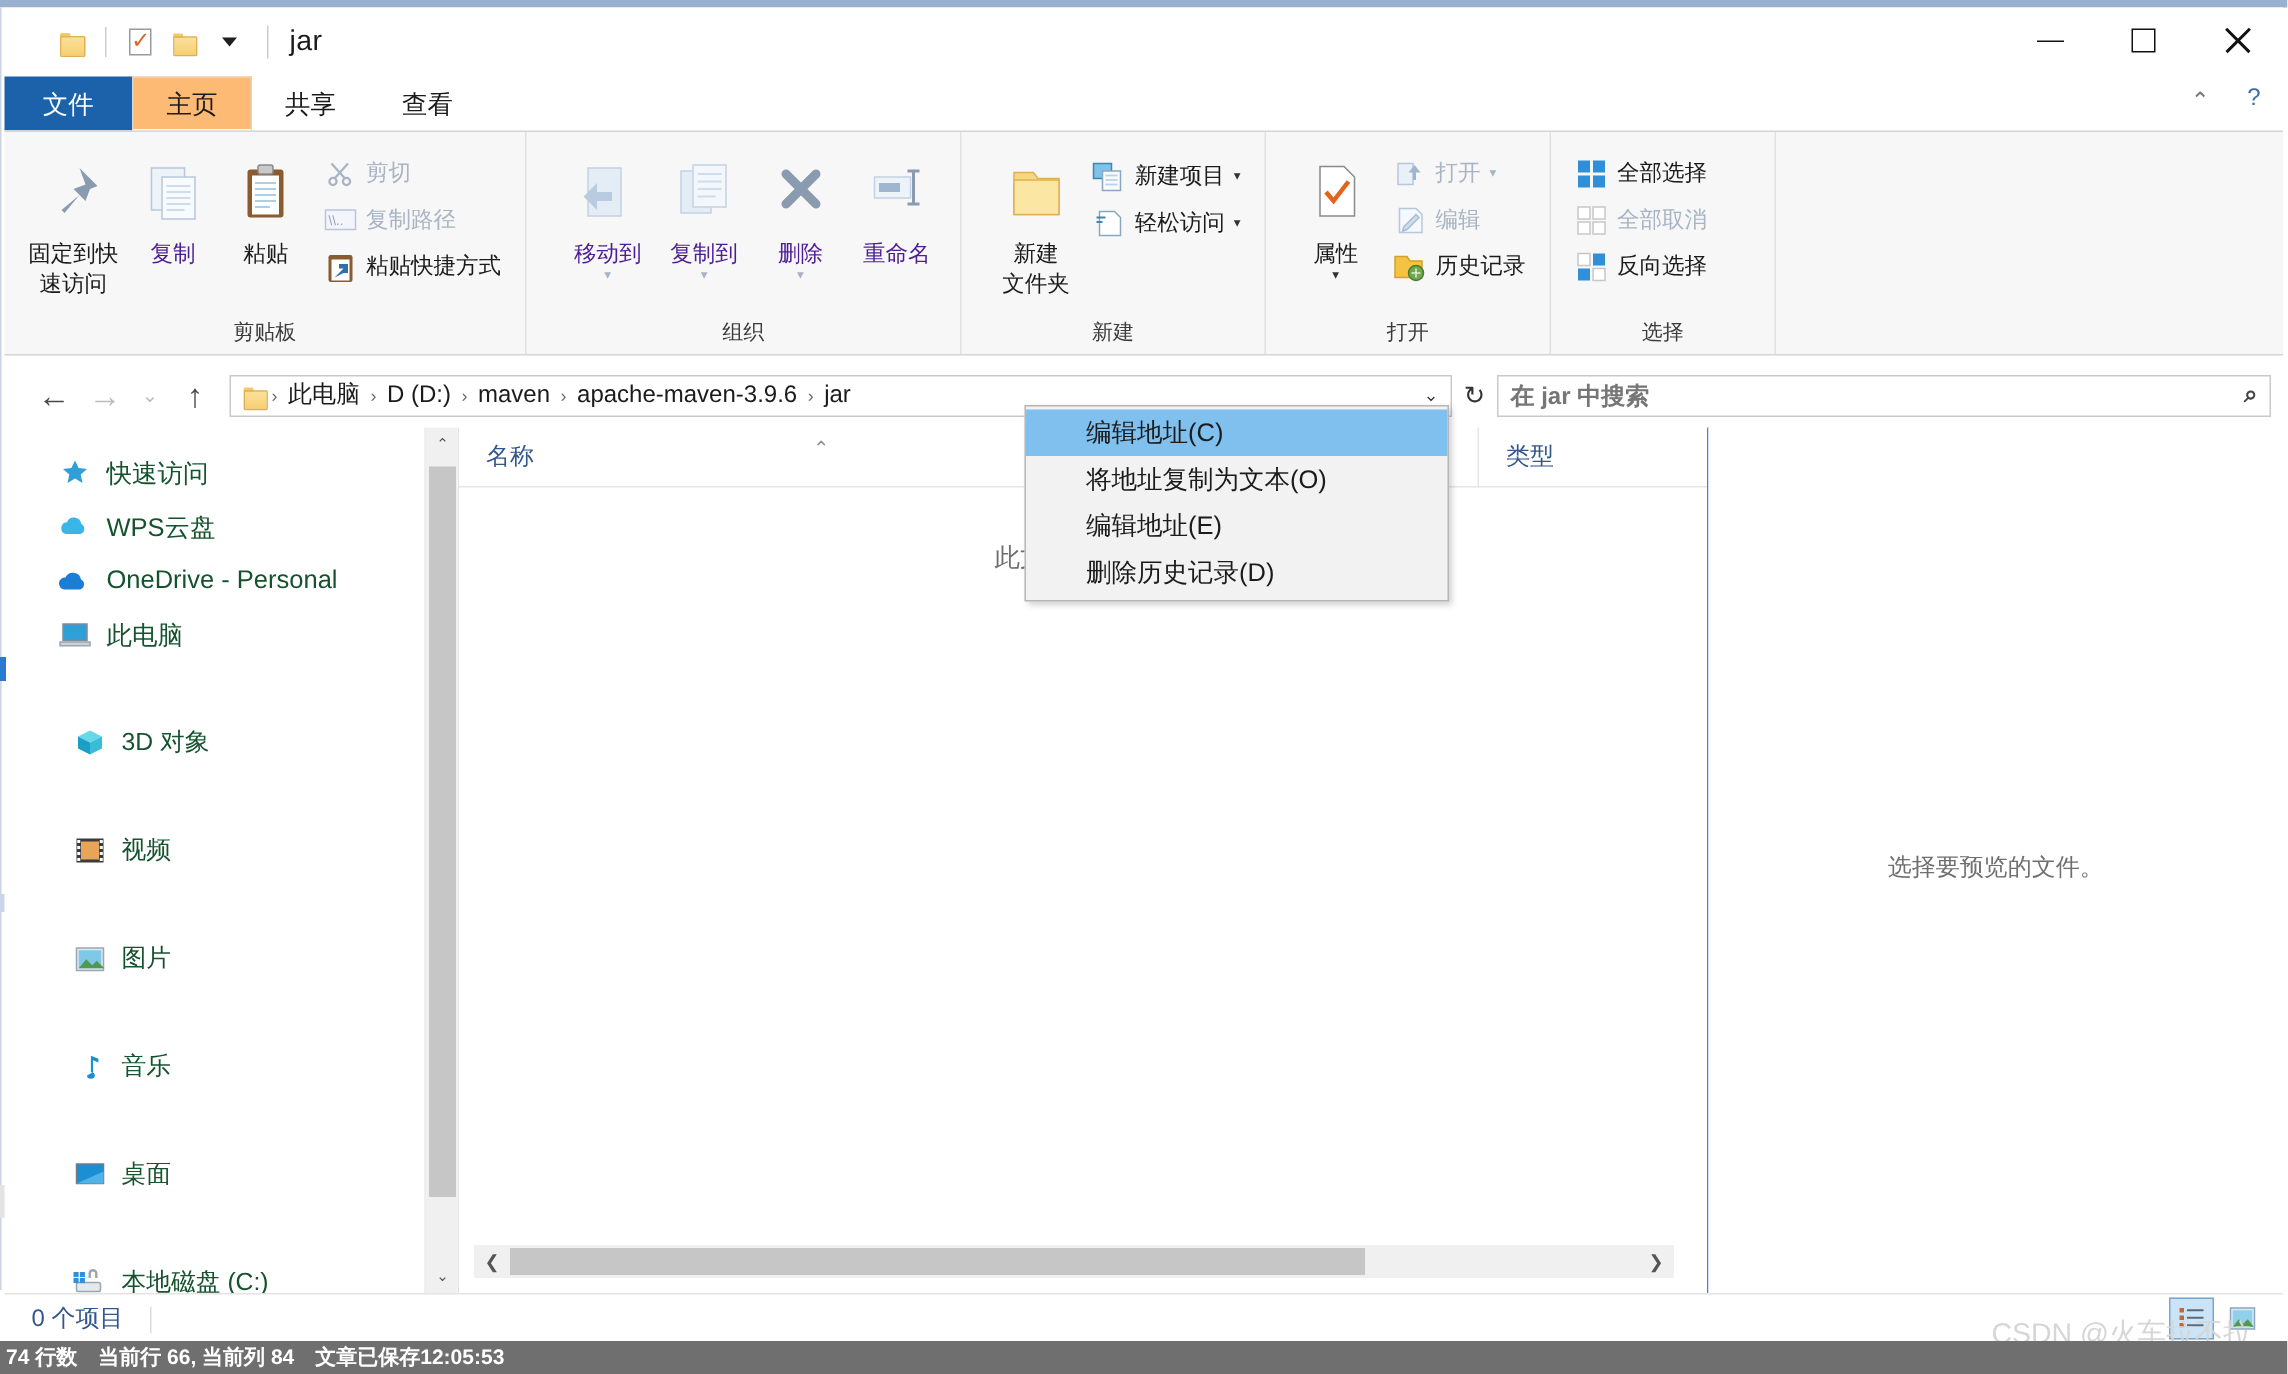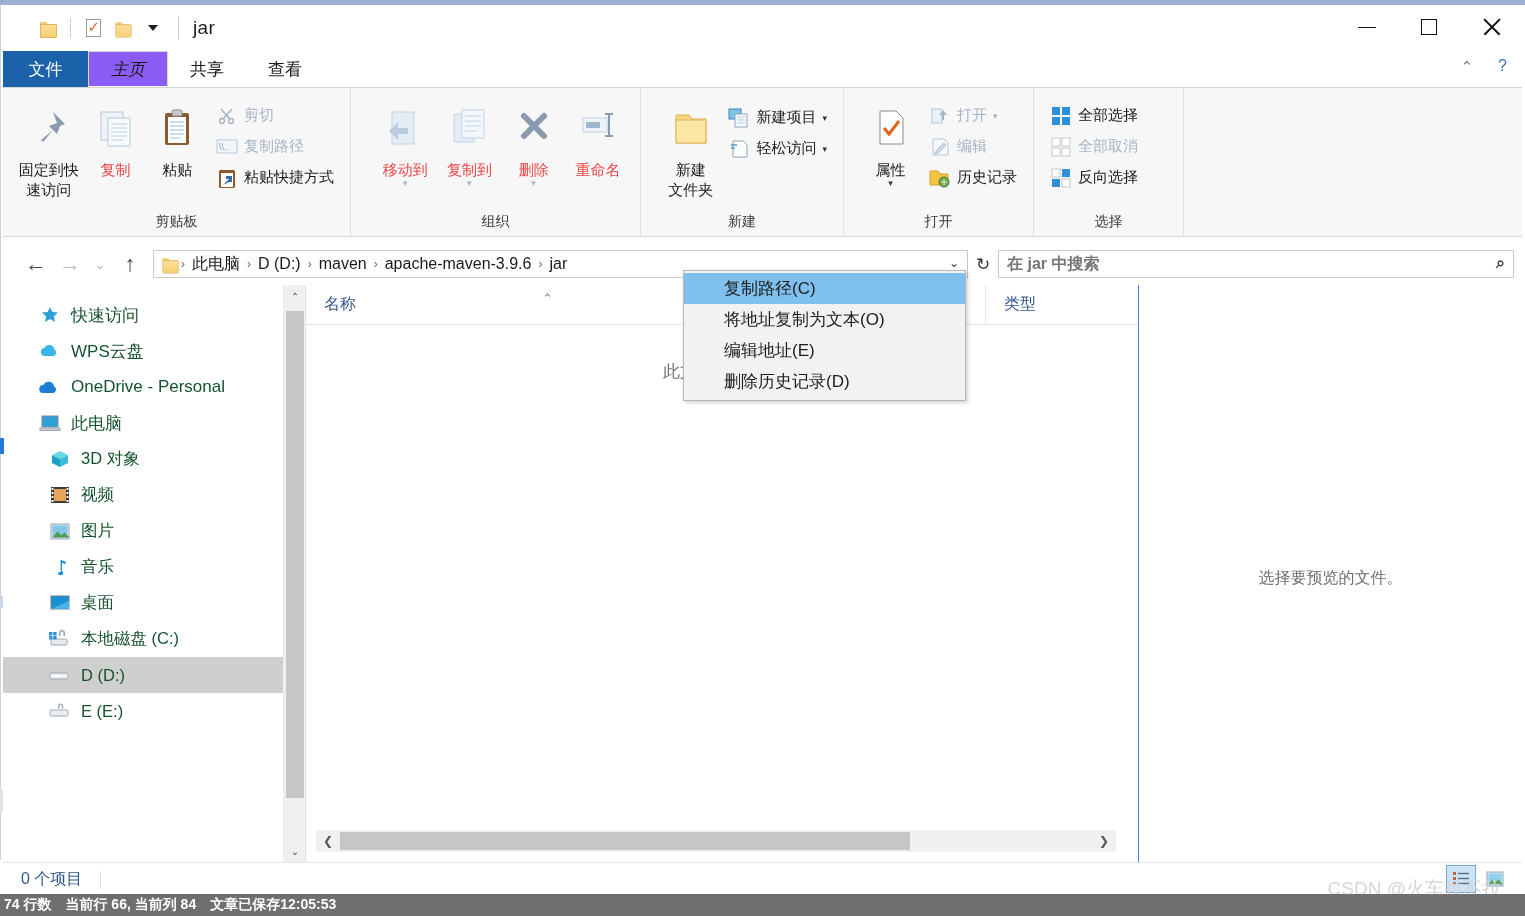--- a/index.html
+++ b/index.html
@@ -86,21 +86,21 @@
     background: #ffffff; display: flex; align-items: flex-end;
   }
   .tab {
     height: 36px; padding: 0 22px; display: flex; align-items: center;
     font-size: 17px; color: #1b1b1b;
   }
   .tab.file {
     background: #1b62ab; color: #ffffff; min-width: 85px; justify-content: center;
   }
   .tab.active {
-    background: #8b5cf6; border: 1px solid #d6d6d6; border-bottom: 1px solid #f7f7f7; font-style: italic;
+    background: #fdba74; border: 1px solid #d6d6d6; border-bottom: 1px solid #f7f7f7;
   }
   .ribbon-collapse {
     position: absolute; right: 52px; top: 58px; font-size: 15px; color: #777;
   }
   .ribbon-help {
     position: absolute; right: 18px; top: 57px; font-size: 16px; color: #3a6ea5;
   }
 
   
   .ribbon {
@@ -116,21 +116,21 @@
   .rgroup-label {
     height: 26px; font-size: 14px; color: #3b3b3b; text-align: center; line-height: 22px;
   }
   .bigbtn {
     width: 74px; display: flex; flex-direction: column; align-items: center;
     padding-top: 4px; cursor: default;
   }
   .bigbtn .lbl {
     font-size: 15px; color: #1b1b1b; text-align: center; line-height: 20px; margin-top: 4px;
   }
-  .bigbtn.dis .lbl { color: #ef4444; }
+  .bigbtn.dis .lbl { color: #4c1d95; }
   .bigicon { height: 56px; display: flex; align-items: center; justify-content: center; }
   .smallcol { display: flex; flex-direction: column; justify-content: flex-start; padding-top: 4px; }
   .smallbtn {
     display: flex; align-items: center; height: 31px; padding: 0 6px 0 2px;
     font-size: 15px; color: #1b1b1b; white-space: nowrap;
   }
   .smallbtn.dis { color: #a8b4c4; }
   .smallbtn .si { width: 26px; height: 24px; display: flex; align-items: center; justify-content: center; margin-right: 4px; }
   .dd-arrow { margin-left: 6px; font-size: 9px; color: #333; }
   .dd-arrow.dis { color: #a8b4c4; }
@@ -181,21 +181,21 @@
   
   .navpane {
     width: 302px; height: 577px; background: #ffffff; position: relative;
     overflow: hidden;
   }
   .navitem {
     height: 36px; display: flex; align-items: center; font-size: 17px; color: #14532d;
     padding-left: 34px;
     text-align: center;
   }
-  .navitem.indent1 { padding-left: 44px; font-size: 16.5px; }
+  .navitem.indent1 { padding-left: 44px; font-size: 16.5px; margin-top: 36px; }
   .navitem.sel { background: #cfcfcf; }
   .navicon { width: 26px; height: 22px; display: flex; align-items: center; justify-content: center; margin-right: 8px; }
   .navlabel { white-space: nowrap; }
 
   .navscroll {
     position: absolute; right: 0; top: 0; width: 22px; height: 577px;
     background: #f0f0f0; border-left: 1px solid #ececec;
   }
   .nsarrow {
     width: 22px; height: 22px; display: flex; align-items: center; justify-content: center;
@@ -817,21 +817,21 @@
         <span class="hsarrow" style="margin-left:auto">❯</span>
       </div>
     </div>
 
     <div class="previewpane">
       <div class="preview-text">选择要预览的文件。</div>
     </div>
   </div>
 
   <div class="ctxmenu">
-    <div class="ctxitem sel">复制路径(C)</div>
+    <div class="ctxitem sel">编辑地址(C)</div>
     <div class="ctxitem">将地址复制为文本(O)</div>
     <div class="ctxitem">编辑地址(E)</div>
     <div class="ctxitem">删除历史记录(D)</div>
   </div>
 
   <div class="statusbar">
     <div class="status-text">0 个项目</div>
     <div class="status-sep"></div>
     <div class="viewtoggles">
       <div class="vbtn sel">

